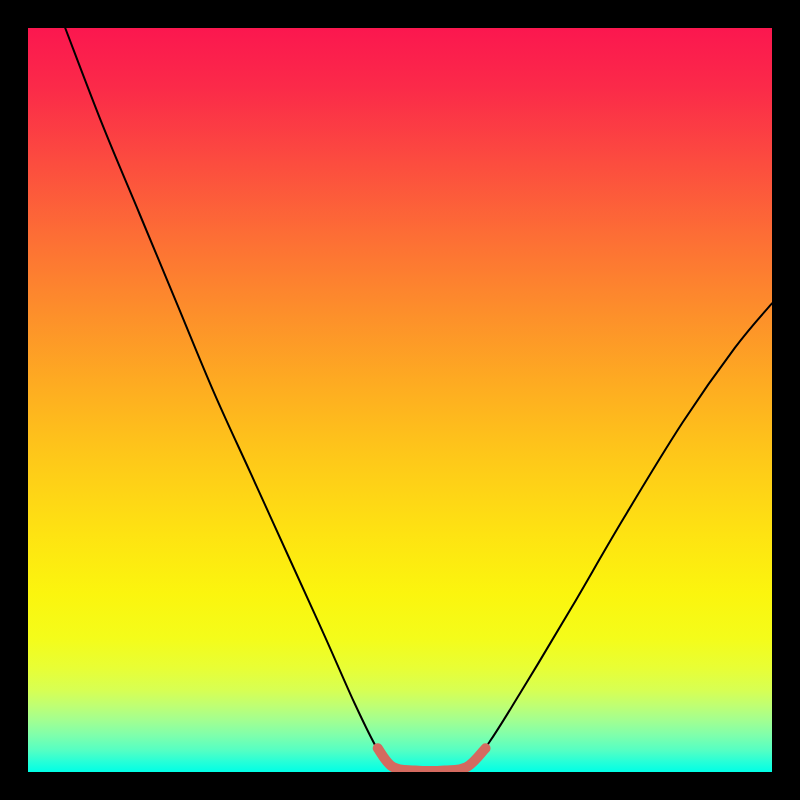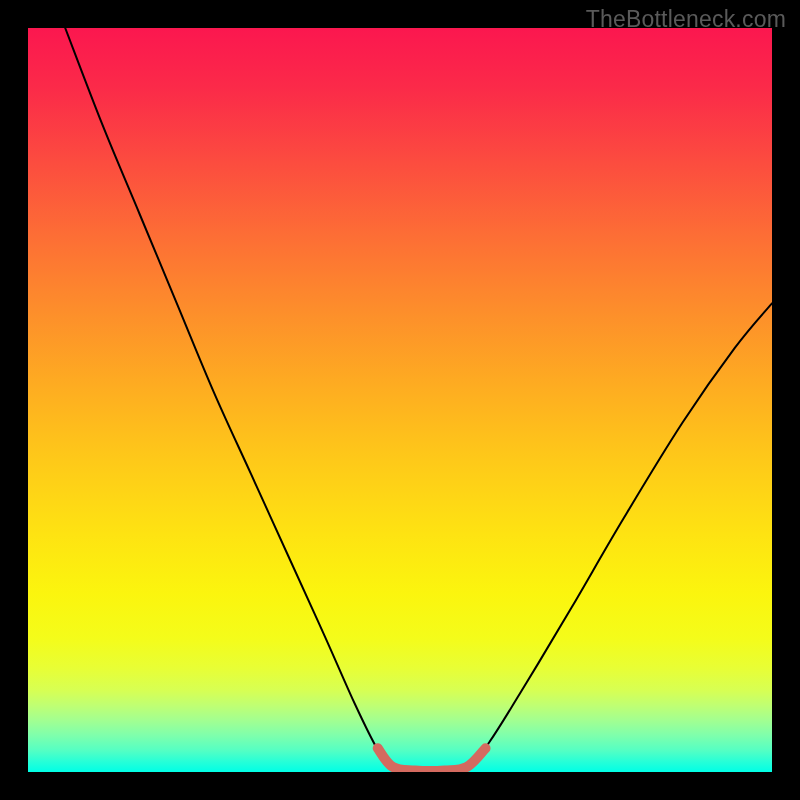--- a/index.html
+++ b/index.html
@@ -63,20 +63,19 @@
     top: 0;
     width: 744px;
     height: 744px;
     z-index: 2;
   }
 </style>
 </head>
 <body>
 
 <div class="outer">
-  <div class="watermark">TheBottleneck.com</div>
   <div class="plot">
     <svg class="curve" viewBox="0 0 744 744" preserveAspectRatio="none">
       <path id="main-curve" fill="none" stroke="#000000" stroke-width="2" stroke-linecap="round" d="M 37.2 0 C 43.90 17.41, 61.01 63.24, 74.40 96.72 C 87.79 130.20, 98.21 153.86, 111.60 186.00 C 124.99 218.14, 135.41 243.14, 148.80 275.28 C 162.19 307.42, 172.61 333.76, 186.00 364.56 C 199.39 395.36, 209.81 416.94, 223.20 446.40 C 236.59 475.86, 247.01 498.78, 260.40 528.24 C 273.79 557.70, 285.55 583.30, 297.60 610.08 C 309.65 636.86, 317.99 656.95, 327.36 677.04 C 336.73 697.13, 342.98 710.30, 349.68 721.68 C 356.38 733.06, 357.86 736.26, 364.56 740.28 C 371.26 744.30, 377.51 743.33, 386.88 744.00 C 396.25 744.67, 407.27 744.67, 416.64 744.00 C 426.01 743.33, 430.92 745.64, 438.96 740.28 C 447.00 734.92, 450.57 729.64, 461.28 714.24 C 471.99 698.84, 483.75 678.83, 498.48 654.72 C 513.21 630.61, 525.71 609.78, 543.12 580.32 C 560.53 550.86, 575.11 524.52, 595.20 491.04 C 615.29 457.56, 634.63 425.12, 654.72 394.32 C 674.81 363.52, 690.73 341.35, 706.80 319.92 C 722.87 298.49, 737.30 283.32, 744.00 275.28"></path>
       <path id="highlight-curve" fill="none" stroke="#d46a5f" stroke-width="10" stroke-linecap="round" d="M 349.68 720.192 C 352.36 723.54, 357.86 734.77, 364.56 738.79 C 371.26 742.81, 377.51 741.84, 386.88 742.51 C 396.25 743.18, 407.27 743.18, 416.64 742.51 C 426.01 741.84, 431.59 742.81, 438.96 738.79 C 446.33 734.77, 454.21 723.54, 457.56 720.19"></path>
     </svg>
   </div>
 </div>
 
 </body></html>

